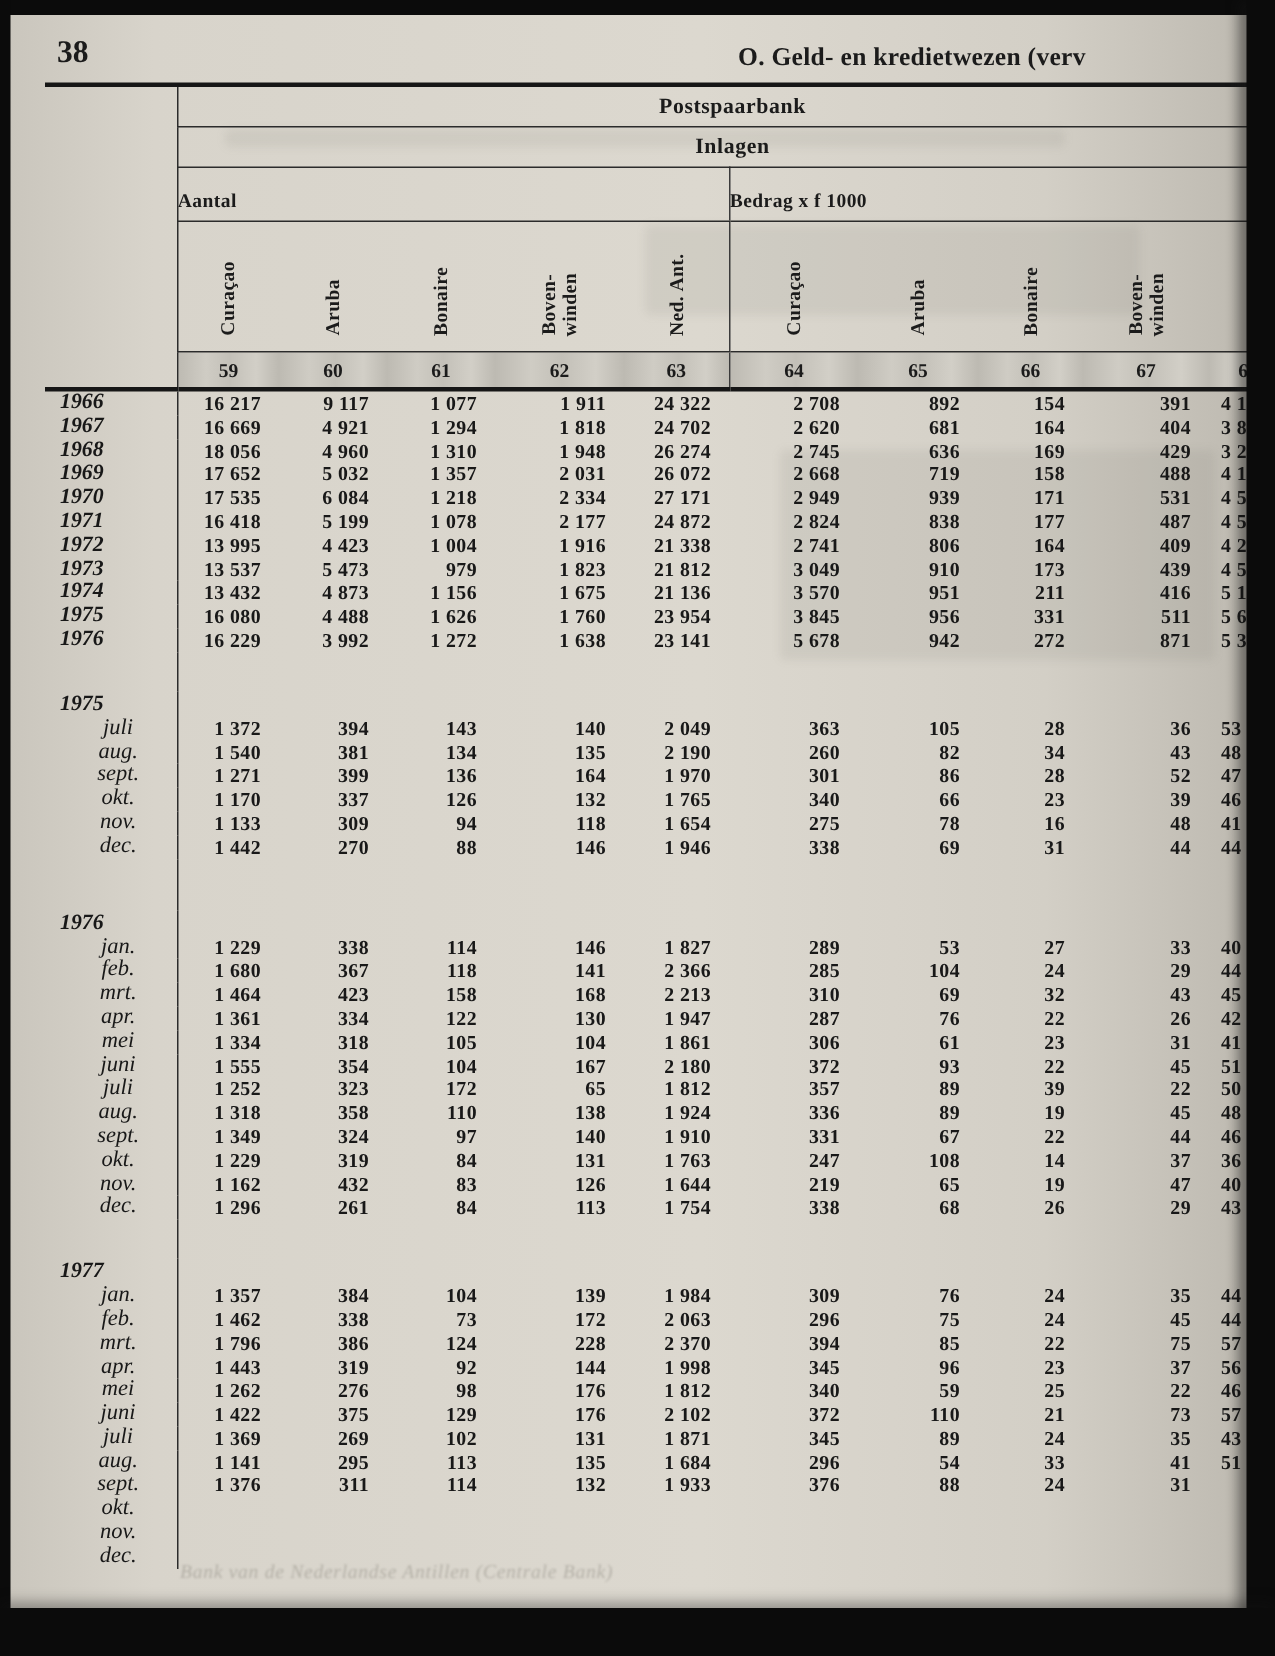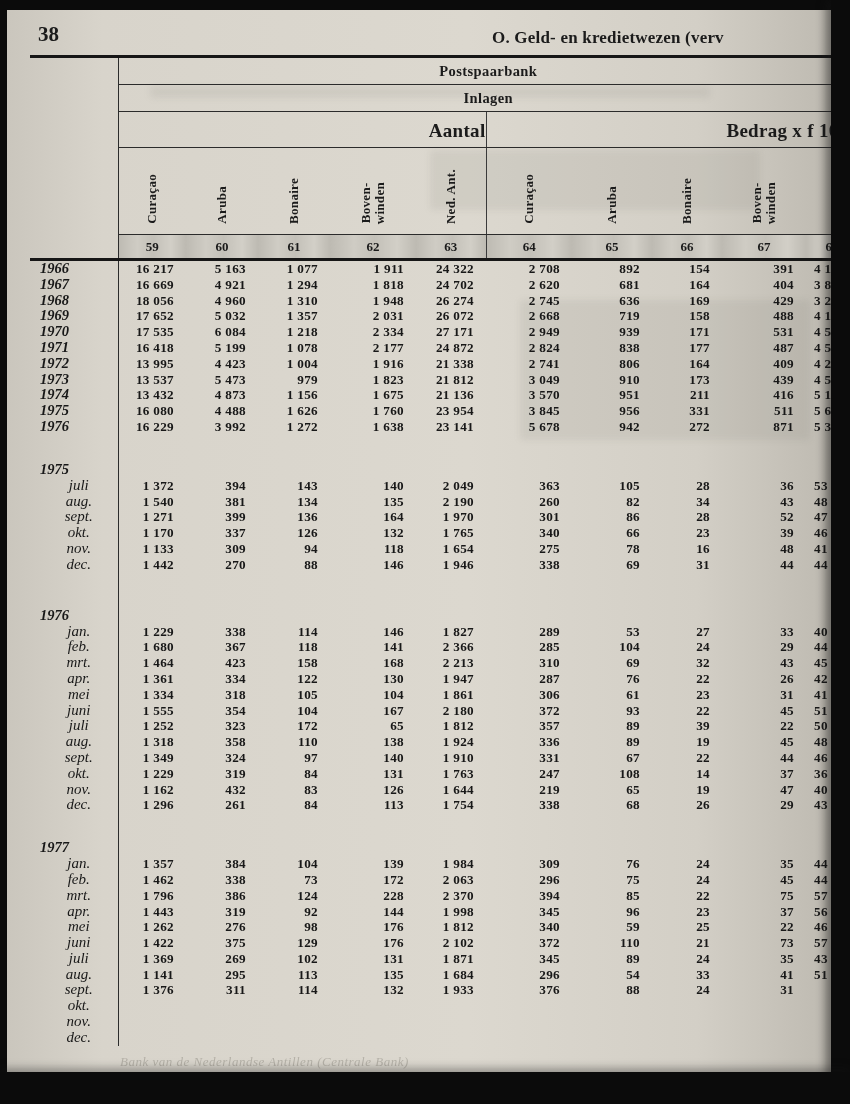--- a/index.html
+++ b/index.html
@@ -21,21 +21,21 @@
   .ghost{position:absolute;color:rgba(95,92,84,.30);filter:blur(.6px);font-style:italic;z-index:1;}
   .smudge{position:absolute;background:rgba(110,106,97,.10);filter:blur(3px);z-index:1;border-radius:4px;}
   
   .tbl-wrap{position:absolute;top:58px;left:30px;z-index:2;}
   table{border-collapse:collapse;table-layout:fixed;width:828px;}
   td{padding:0;font-size:13.2px;overflow:hidden;}
   .vl-first{border-left:1.4px solid #2b2b2b;}
   .divL{border-left:1px solid #3a3a3a;}
   .title-cell{ text-align:center;font-weight:700;font-size:14.5px;height:26px;
                border-bottom:1px solid #2b2b2b;letter-spacing:.4px;}
-  .group-cell{ text-align:right;font-weight:700;font-size:19px;height:30px;
+  .group-cell{ text-align:left;font-weight:700;font-size:13px;height:30px;
                vertical-align:bottom;padding-bottom:5px;border-bottom:1px solid #2b2b2b;letter-spacing:.3px;}
   .vl-row td{height:86px;vertical-align:bottom;text-align:center;border-bottom:1px solid #2b2b2b;}
   .vlabel{display:inline-block;writing-mode:vertical-rl;transform:rotate(180deg);
           white-space:pre-line;font-weight:700;font-size:13px;line-height:14px;
           padding-top:6px;letter-spacing:.3px;}
   .num-row td{height:23px;text-align:center;font-weight:700;font-size:13px;
           border-bottom:3px solid #161616;
           background:linear-gradient(90deg,#bdbab2,#cfccc4 28%,#c3c0b8 52%,#d2cfc7 78%,#bdbab2);}
   .num-row .lbl-cell{background:transparent;}
   tbody td{height:15.8px;line-height:15.8px;}
@@ -116,21 +116,21 @@
             <td>65</td>
             <td>66</td>
             <td>67</td>
             <td>68</td>
           </tr>
       </thead>
       <tbody>
           <tr>
             <td class="row-label year">1966</td>
             <td class="val vl-first">16 217</td>
-            <td class="val">5 163</td>
+            <td class="val">9 117</td>
             <td class="val">1 077</td>
             <td class="val">1 911</td>
             <td class="val">24 322</td>
             <td class="val">2 708</td>
             <td class="val">892</td>
             <td class="val">154</td>
             <td class="val">391</td>
             <td class="val partial">4 1</td>
           </tr>
           <tr>
@@ -674,19 +674,19 @@
             <td class="val"></td>
             <td class="val"></td>
             <td class="val"></td>
             <td class="val"></td>
             <td class="val partial"></td>
           </tr>
         </tbody>
     </table>
   </div>
 
-  <div class="ghost" style="bottom:34px;left:120px;font-size:13px;letter-spacing:.5px;text-align:center;">Bank van de Nederlandse Antillen (Centrale Bank)</div>
+  <div class="ghost" style="bottom:48px;left:120px;font-size:13px;letter-spacing:.5px;text-align:center;">Bank van de Nederlandse Antillen (Centrale Bank)</div>
 
   <div class="edge edge-top"></div>
   <div class="edge edge-left"></div>
   <div class="edge edge-right"></div>
   <div class="edge edge-bottom"></div>
 </div>
 
 </body></html>

